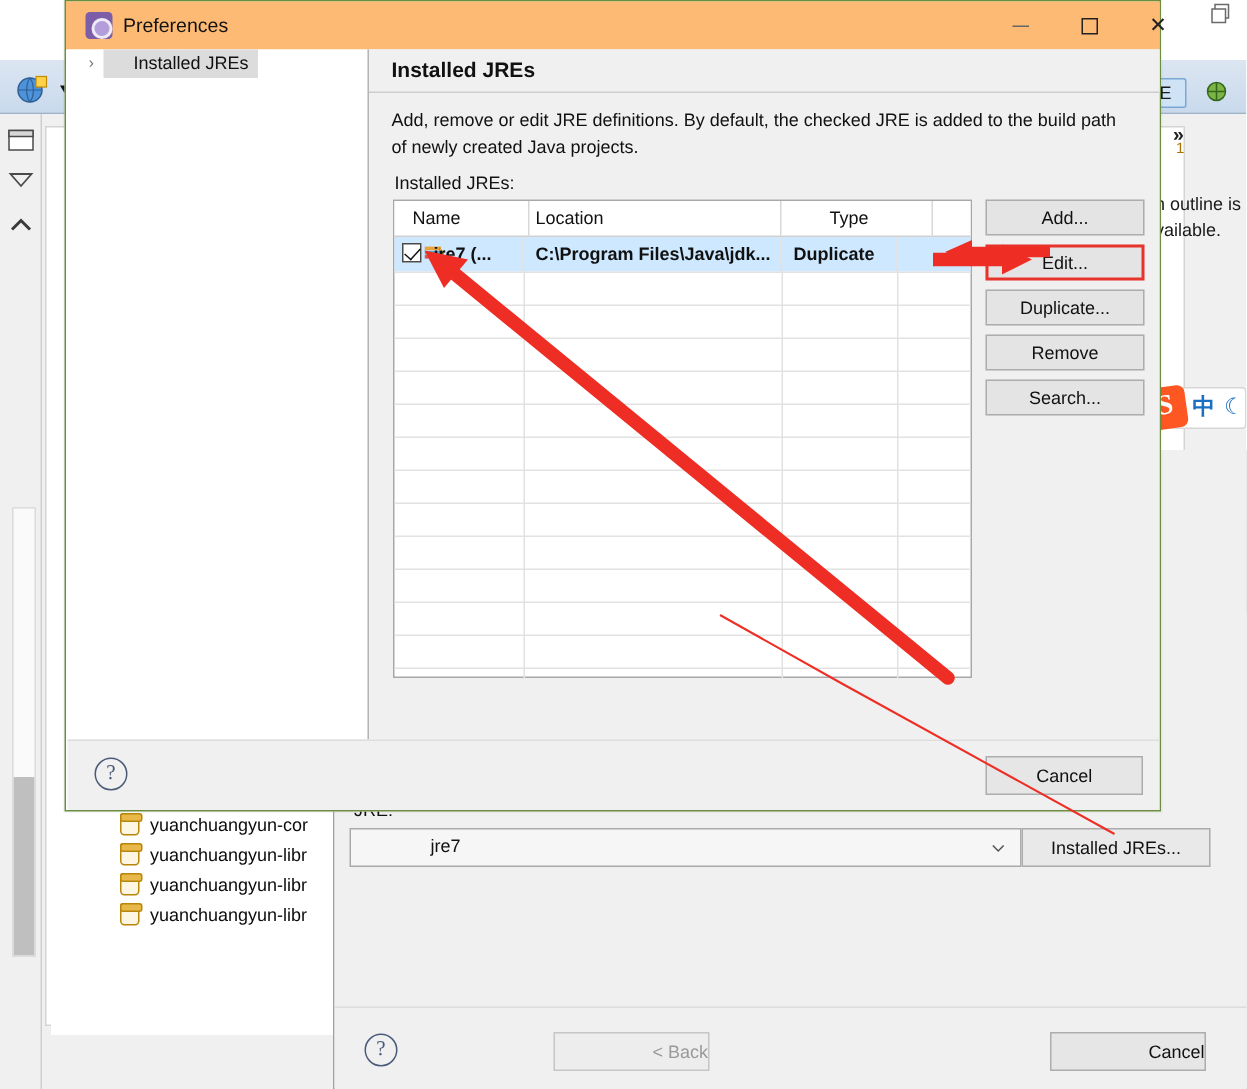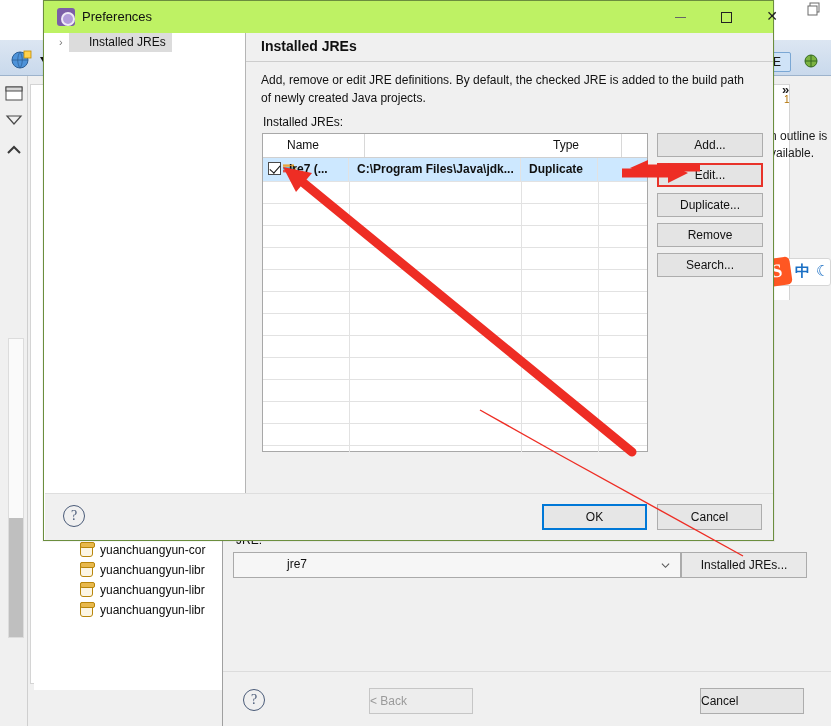--- a/index.html
+++ b/index.html
@@ -126,33 +126,33 @@
     font-size:12px; text-align:center; line-height:24px; color:#111;
   }
   .wiz-footer {
     position:absolute; left:0; top:371px; width:609px; height:55px; background:#f0f0f0;
     border-top:1px solid #dcdcdc;
   }
   .wiz-help { position:absolute; left:20px; top:17px; width:22px; height:22px; }
   .wiz-btn {
     position:absolute; top:16px; height:26px; width:104px;
     border:1px solid #adadad; background:#e6e6e6;
-    font-size:12px; text-align:left; line-height:24px; color:#111;
+    font-size:12px; text-align:right; line-height:24px; color:#111;
   }
   .wiz-btn.disabled { color:#9a9a9a; background:#ededed; border-color:#c6c6c6;}
   .wiz-btn.default { border:2px solid #0078d7; background:#e6e6e6; line-height:22px;}
 
   
   .prefs {
     position:absolute; left:43px; top:0; width:731px; height:541px;
     background:#ffffff;
     border:1px solid #6b8e3e;
     box-shadow: 0 0 0 1px rgba(0,0,0,0.04);
   }
-  .prefs-title-bar { position:absolute; left:0; top:0; width:729px; height:32px; background:#bef264; }
+  .prefs-title-bar { position:absolute; left:0; top:0; width:729px; height:32px; background:#fdba74; }
   .prefs-icon {
     position:absolute; left:13px; top:7px; width:18px; height:18px;
     border-radius:3px;
     background:#7b5ea7;
   }
   .prefs-icon::after{
     content:""; position:absolute; left:4px; top:4px; width:10px; height:10px;
     border-radius:50%; border:2px solid #efeaf7; background:#b39ddb;
   }
   .prefs-title { position:absolute; left:38px; top:8px; font-size:13px; color:#111; }
@@ -186,21 +186,21 @@
   .jre-table {
     position:absolute; left:16px; top:100px; width:386px; height:319px;
     background:#ffffff; border:1px solid #a8a8a8;
   }
   .jt-head { position:absolute; left:0; top:0; width:384px; height:24px; background:#ffffff; border-bottom:1px solid #d0d0d0;}
   .jt-th {
     position:absolute; top:0; height:23px; line-height:23px;
     font-size:12px; color:#111; padding-left:8px;
     border-right:1px solid #d8d8d8;
   }
-  .jt-th.c1 { left:16px;   width:86px; }
+  .jt-th.c1 { left:4px;   width:86px; }
   .jt-th.c2 { left:86px; width:172px; }
   .jt-th.c3 { left:258px; width:77px;margin-left:24px; }
   .jt-th.c4 { left:335px; width:49px; border-right:none;}
 
   .jt-row { position:absolute; left:0; width:384px; height:23px; }
   .jt-row.selected { background:#cde8ff; }
   .jt-cell {
     position:absolute; top:0; height:23px; line-height:23px; font-size:12px;
     color:#111; padding-left:8px; border-right:1px solid #e2e2e2;
     white-space:nowrap; overflow:hidden;
@@ -366,20 +366,21 @@
     <div class="prefs-right">
       <div class="pr-header">
         <div class="pr-title">Installed JREs</div>
       </div>
       <div class="pr-desc">Add, remove or edit JRE definitions. By default, the checked JRE is added to the build path of newly created Java projects.</div>
       <div class="pr-listlabel">Installed JREs:</div>
 
       <div class="jre-table">
         <div class="jt-head">
           <div class="jt-th c1">Name</div>
+          <div class="jt-th c2">Location</div>
           <div class="jt-th c3">Type</div>
           <div class="jt-th c4"></div>
         </div>
 
         <div class="vline" style="left:86px;"></div>
         <div class="vline" style="left:258px;"></div>
         <div class="vline" style="left:335px;"></div>
 
         <div class="jt-row selected" style="top:24px;">
           <span class="jt-check"></span>
@@ -418,21 +419,20 @@
         <div class="side-btn" style="top:60px">Duplicate...</div>
         <div class="side-btn" style="top:90px">Remove</div>
         <div class="side-btn" style="top:120px">Search...</div>
       </div>
     </div>
 
     <div class="prefs-footer">
       <div class="pf-help">
         <div class="help-circle">?</div>
       </div>
-      <div class="pf-btn default" style="left:497px">OK</div>
       <div class="pf-btn" style="left:612px">Cancel</div>
     </div>
   </div>
 
   <svg class="overlay" viewBox="0 0 831 726">
 
     <g>
       <path d="M622 173 L673 173" stroke="#ee2d24" stroke-width="9" fill="none"></path>
       <path d="M668 163 L688 173 L668 183 Z" fill="#ee2d24"></path>
     </g>

